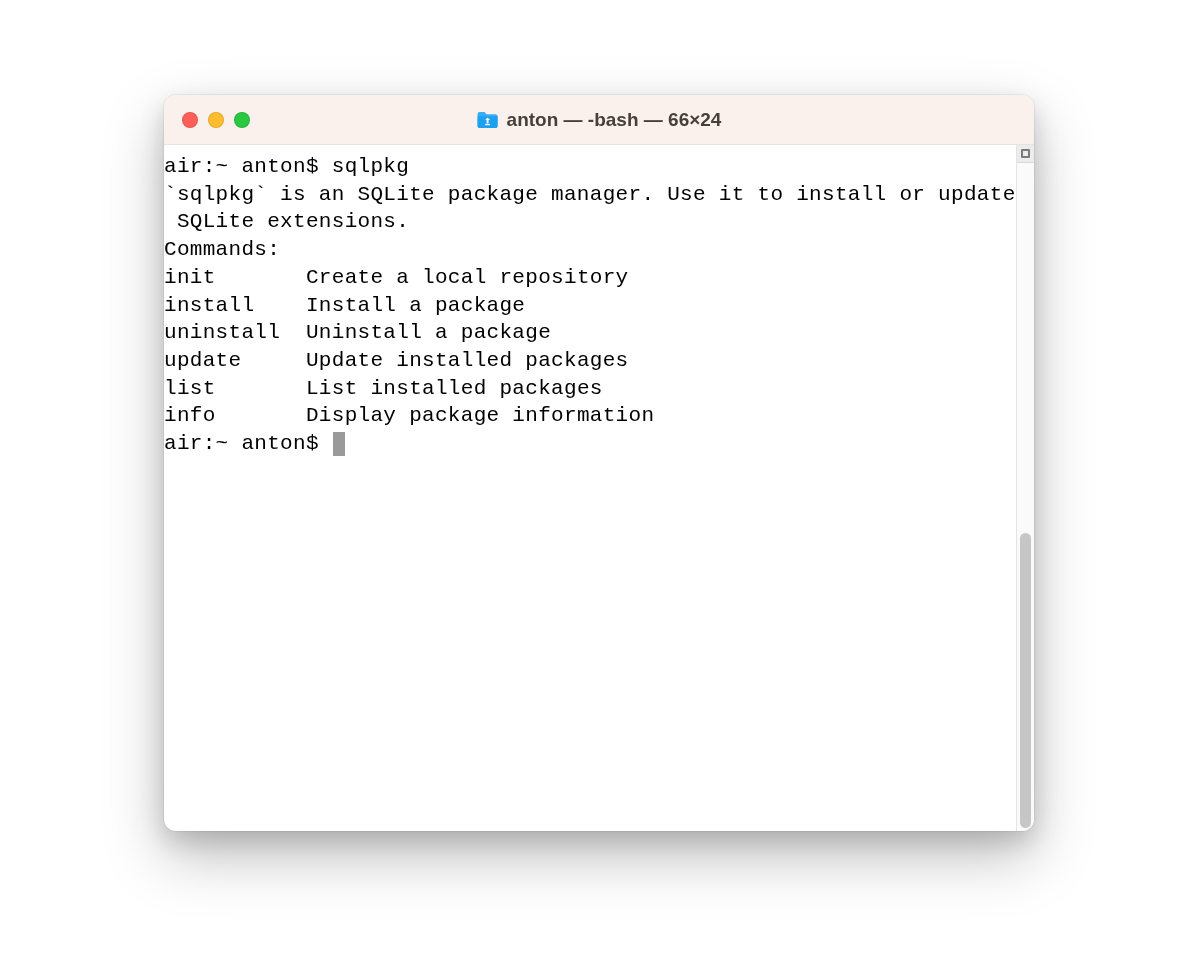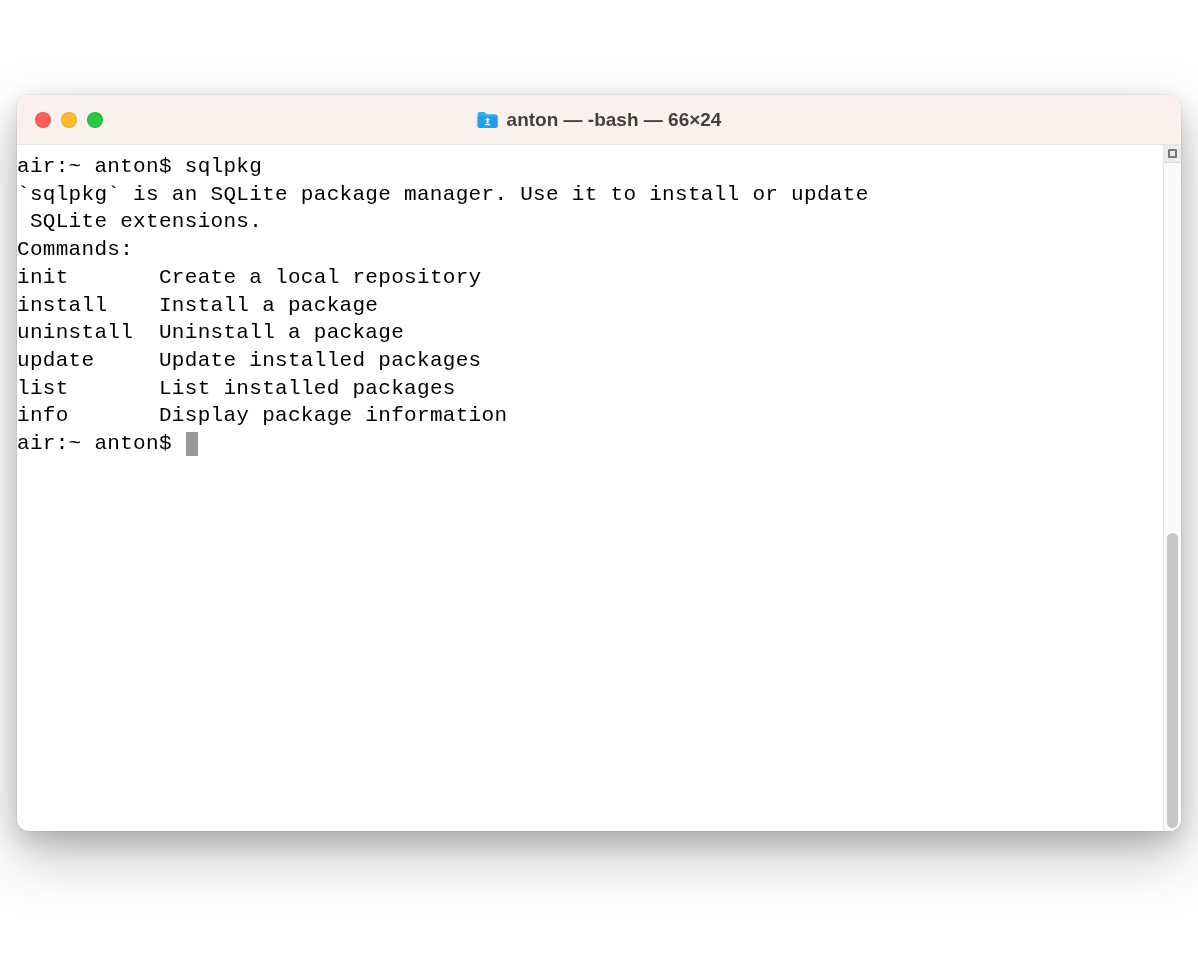--- a/index.html
+++ b/index.html
@@ -12,21 +12,21 @@
       width: 1198px;
       height: 966px;
       background: #ffffff;
       display: flex;
       align-items: center;
       justify-content: center;
       font-family: -apple-system, BlinkMacSystemFont, "Helvetica Neue", sans-serif;
     }
 
     .window {
-      width: 1164px;
+      width: 870px;
       height: 736px;
       background: #ffffff;
       border-radius: 12px;
       box-shadow: 0 25px 60px rgba(0,0,0,0.25), 0 10px 25px rgba(0,0,0,0.15), 0 0 0 1px rgba(0,0,0,0.05);
       overflow: hidden;
       display: flex;
       flex-direction: column;
       position: relative;
       top: -20px;
     }

